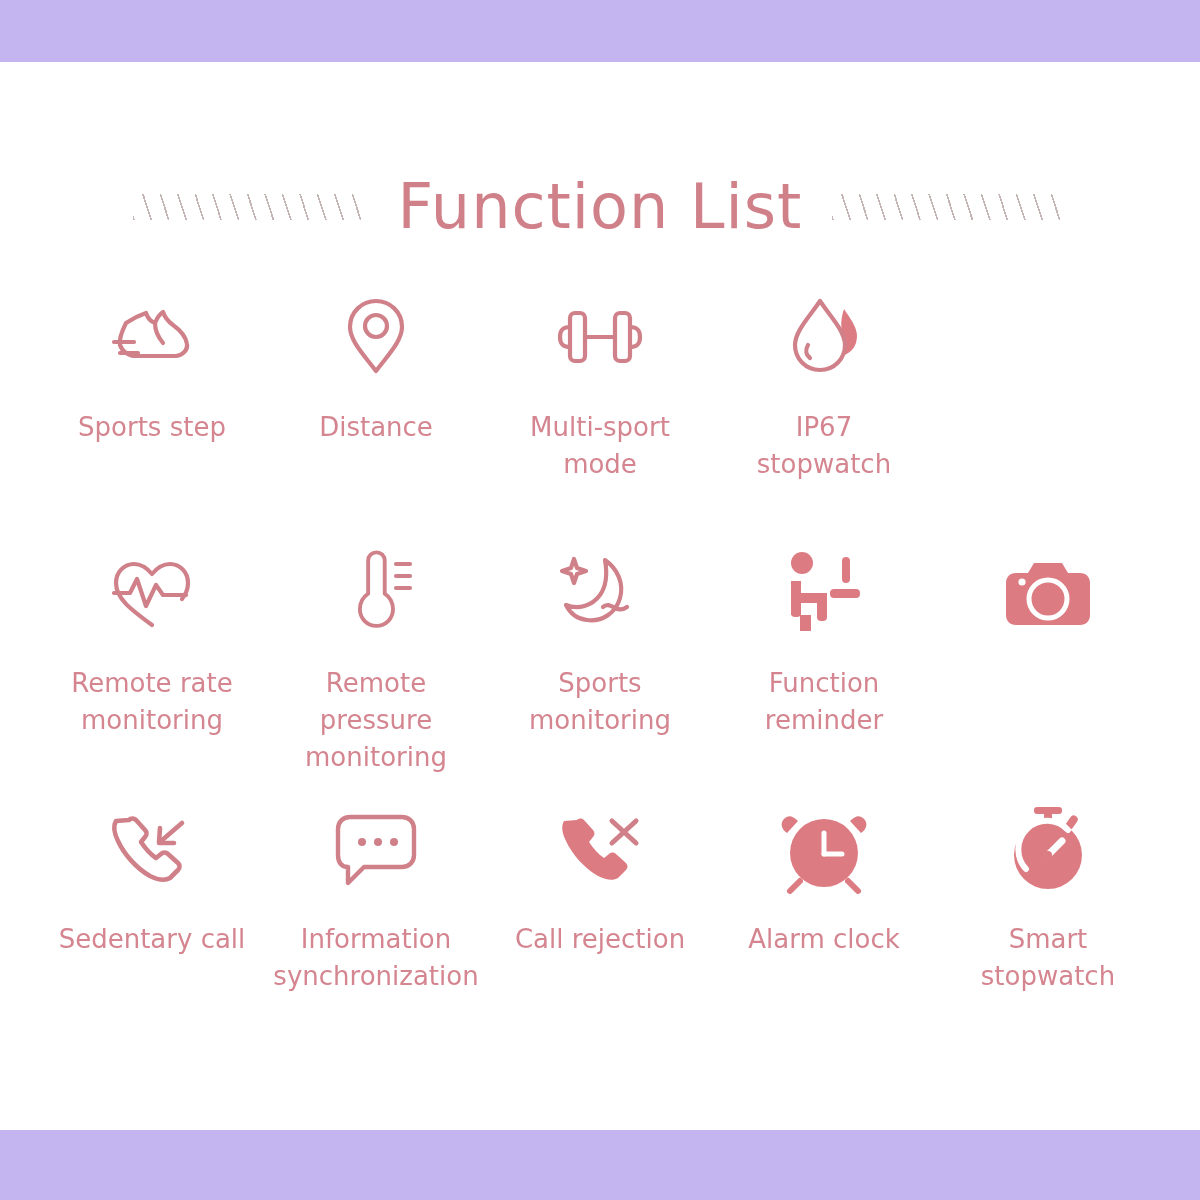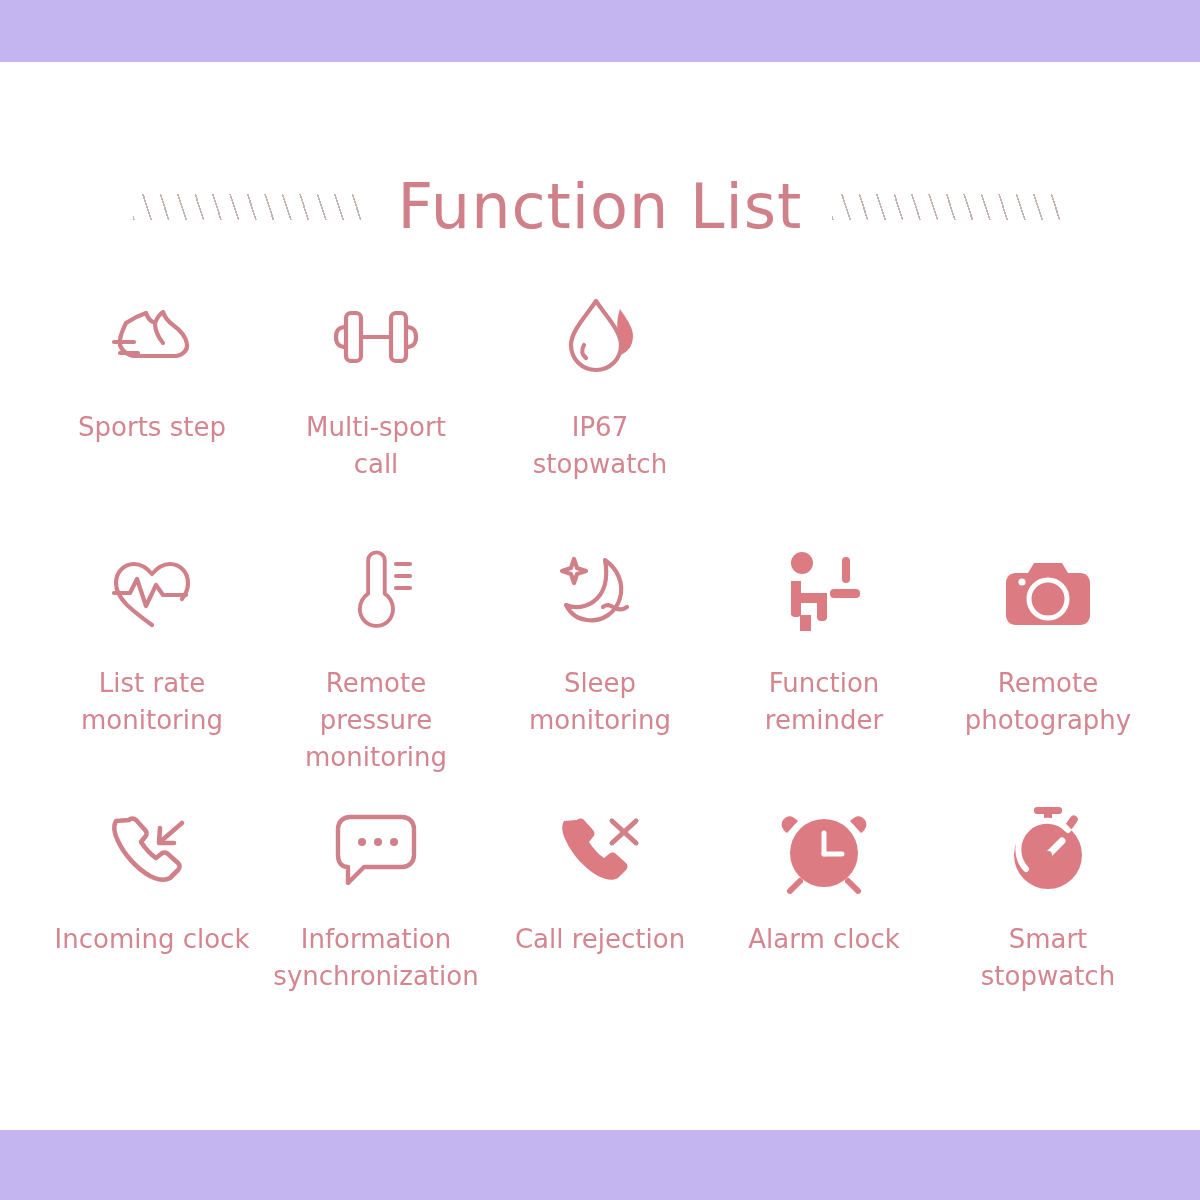--- a/index.html
+++ b/index.html
@@ -145,33 +145,42 @@
               <path d="M26 38 C32 34 40 30 46 28 C48 34 52 37 55 38 C57 33 60 29 63 27 C65 33 69 37 73 40 C80 45 86 52 87 59 C88 65 83 70 76 71 L36 71 C28 71 22 66 20 60 C19 55 21 48 26 38 Z"></path>
               <path d="M55 38 C55 45 58 52 63 58"></path>
               <path d="M14 57 L34 57"></path>
               <path d="M20 68 L38 68"></path>
             </svg>
           </div>
           <div class="cell-label">Sports step</div>
         </div>
 
 
+        <div class="cell">
+          <div class="icon-wrap">
+            <svg width="104" height="104" viewBox="0 0 104 104" fill="none" stroke="#d08089" stroke-width="4.2" stroke-linecap="round" stroke-linejoin="round">
+              <path d="M52 16 C66 16 78 27 78 42 C78 56 64 70 52 86 C40 70 26 56 26 42 C26 27 38 16 52 16 Z"></path>
+              <circle cx="52" cy="41" r="11"></circle>
+            </svg>
+          </div>
+          <div class="cell-label">Distance</div>
+        </div>
 
         <div class="cell">
           <div class="icon-wrap">
             <svg width="104" height="104" viewBox="0 0 104 104" fill="none" stroke="#d08089" stroke-width="4.2" stroke-linecap="round" stroke-linejoin="round">
               <rect x="22" y="28" width="15" height="48" rx="5"></rect>
               <rect x="67" y="28" width="15" height="48" rx="5"></rect>
               <path d="M22 42 C15 42 12 45 12 52 C12 59 15 62 22 62"></path>
               <path d="M82 42 C89 42 92 45 92 52 C92 59 89 62 82 62"></path>
               <path d="M37 52 L67 52"></path>
             </svg>
           </div>
           <div class="cell-label">Multi-sport
-call</div>
+mode</div>
         </div>
 
         <div class="cell">
           <div class="icon-wrap">
             <svg width="104" height="104" viewBox="0 0 104 104" fill="none" stroke="#d08089" stroke-width="4.2" stroke-linecap="round" stroke-linejoin="round">
               <path d="M72 24 C78 33 85 42 85 51 C85 61 79 68 72 70 C74 65 74 57 71 50 C69 44 68 36 72 24 Z" fill="#dd7b82" stroke="none"></path>
               <path d="M48 16 C58 31 73 46 73 60 C73 74 62 85 48 85 C34 85 23 74 23 60 C23 46 38 31 48 16 Z"></path>
               <path d="M36 60 C33 65 34 70 38 73"></path>
             </svg>
           </div>
@@ -183,21 +192,21 @@
 
       <div class="row">
 
         <div class="cell">
           <div class="icon-wrap">
             <svg width="104" height="104" viewBox="0 0 104 104" fill="none" stroke="#d08089" stroke-width="4.2" stroke-linecap="round" stroke-linejoin="round">
               <path d="M52 84 C30 68 16 57 16 42 C16 31 24 23 34 23 C41 23 47 27 52 33 C57 27 63 23 70 23 C80 23 88 31 88 42 C88 48 86 53 82 58"></path>
               <path d="M14 52 L30 52 L37 38 L46 65 L56 44 L63 54 L86 54"></path>
             </svg>
           </div>
-          <div class="cell-label">List rate
+          <div class="cell-label">Remote rate
 monitoring</div>
         </div>
 
         <div class="cell">
           <div class="icon-wrap">
             <svg width="104" height="104" viewBox="0 0 104 104" fill="none" stroke="#d08089" stroke-width="4.2" stroke-linecap="round" stroke-linejoin="round">
               <path d="M44 62 L44 26 C44 21 48 17 53 17 C58 17 62 21 62 26 L62 62 C68 66 71 72 71 79 C71 89 63 97 53 97 C43 97 35 89 35 79 C35 72 38 66 44 62 Z" transform="translate(0,-8) scale(0.92) translate(4,4)"></path>
               <path d="M72 23 L86 23"></path>
               <path d="M72 35 L86 35"></path>
               <path d="M72 47 L86 47"></path>
@@ -208,21 +217,21 @@
         </div>
 
         <div class="cell">
           <div class="icon-wrap">
             <svg width="104" height="104" viewBox="0 0 104 104" fill="none" stroke="#d08089" stroke-width="4.2" stroke-linecap="round" stroke-linejoin="round">
               <path d="M57 19 C70 28 76 43 72 57 C68 72 54 81 39 79 C29 78 22 72 18 64 C30 69 44 65 52 54 C59 44 59 30 57 19 Z"></path>
               <path d="M26 18 L29 27 L38 30 L29 33 L26 42 L23 33 L14 30 L23 27 Z"></path>
               <path d="M55 66 C59 62 63 65 67 67 C71 69 75 69 79 66"></path>
             </svg>
           </div>
-          <div class="cell-label">Sleep
+          <div class="cell-label">Sports
 monitoring</div>
         </div>
 
         <div class="cell">
           <div class="icon-wrap">
             <svg width="104" height="104" viewBox="0 0 104 104" fill="none">
               <circle cx="30" cy="22" r="11" fill="#dd7b82"></circle>
               <path d="M19 40 h10 v12 h26 v10 h-26 v12 h10 v16 h-11 v-16 h-9 z" fill="#dd7b82"></path>
               <rect x="19" y="40" width="10" height="36" rx="4" fill="#dd7b82"></rect>
               <rect x="19" y="52" width="36" height="10" rx="4" fill="#dd7b82"></rect>
@@ -236,37 +245,35 @@
         </div>
 
         <div class="cell">
           <div class="icon-wrap">
             <svg width="104" height="104" viewBox="0 0 104 104">
               <path d="M38 22 h28 l6 10 h12 c6 0 10 4 10 10 v32 c0 6 -4 10 -10 10 h-64 c-6 0 -10 -4 -10 -10 v-32 c0 -6 4 -10 10 -10 h12 z" fill="#dd7b82"></path>
               <circle cx="52" cy="58" r="19" fill="none" stroke="#ffffff" stroke-width="5"></circle>
               <circle cx="26" cy="41" r="3.6" fill="#ffffff"></circle>
             </svg>
           </div>
-          <div class="cell-label">Remote
-photography</div>
         </div>
 
       </div>
 
       <div class="row">
 
         <div class="cell">
           <div class="icon-wrap">
             <svg width="104" height="104" viewBox="0 0 104 104" fill="none" stroke="#d08089" stroke-width="4.6" stroke-linecap="round" stroke-linejoin="round">
               <path d="M16 24 C13 29 14 36 18 44 C24 57 36 71 50 79 C58 83 65 84 70 81 L78 73 C80 71 80 68 78 66 L68 57 C66 55 63 55 61 57 L56 61 C50 57 45 51 41 45 L45 40 C47 38 47 35 45 33 L36 23 C34 21 31 21 29 23 Z"></path>
               <path d="M82 26 L60 45"></path>
               <path d="M60 31 L59 46 L74 46"></path>
             </svg>
           </div>
-          <div class="cell-label">Incoming clock</div>
+          <div class="cell-label">Sedentary call</div>
         </div>
 
         <div class="cell">
           <div class="icon-wrap">
             <svg width="104" height="104" viewBox="0 0 104 104" fill="none" stroke="#d08089" stroke-width="4.4" stroke-linecap="round" stroke-linejoin="round">
               <path d="M26 20 h52 c7 0 12 5 12 12 v26 c0 7 -5 12 -12 12 h-38 l-16 16 v-16 h-0 c-7 0 -10 -5 -10 -12 v-26 c0 -7 5 -12 12 -12 Z"></path>
               <circle cx="38" cy="45" r="4" fill="#d08089" stroke="none"></circle>
               <circle cx="54" cy="45" r="4" fill="#d08089" stroke="none"></circle>
               <circle cx="70" cy="45" r="4" fill="#d08089" stroke="none"></circle>
             </svg>

